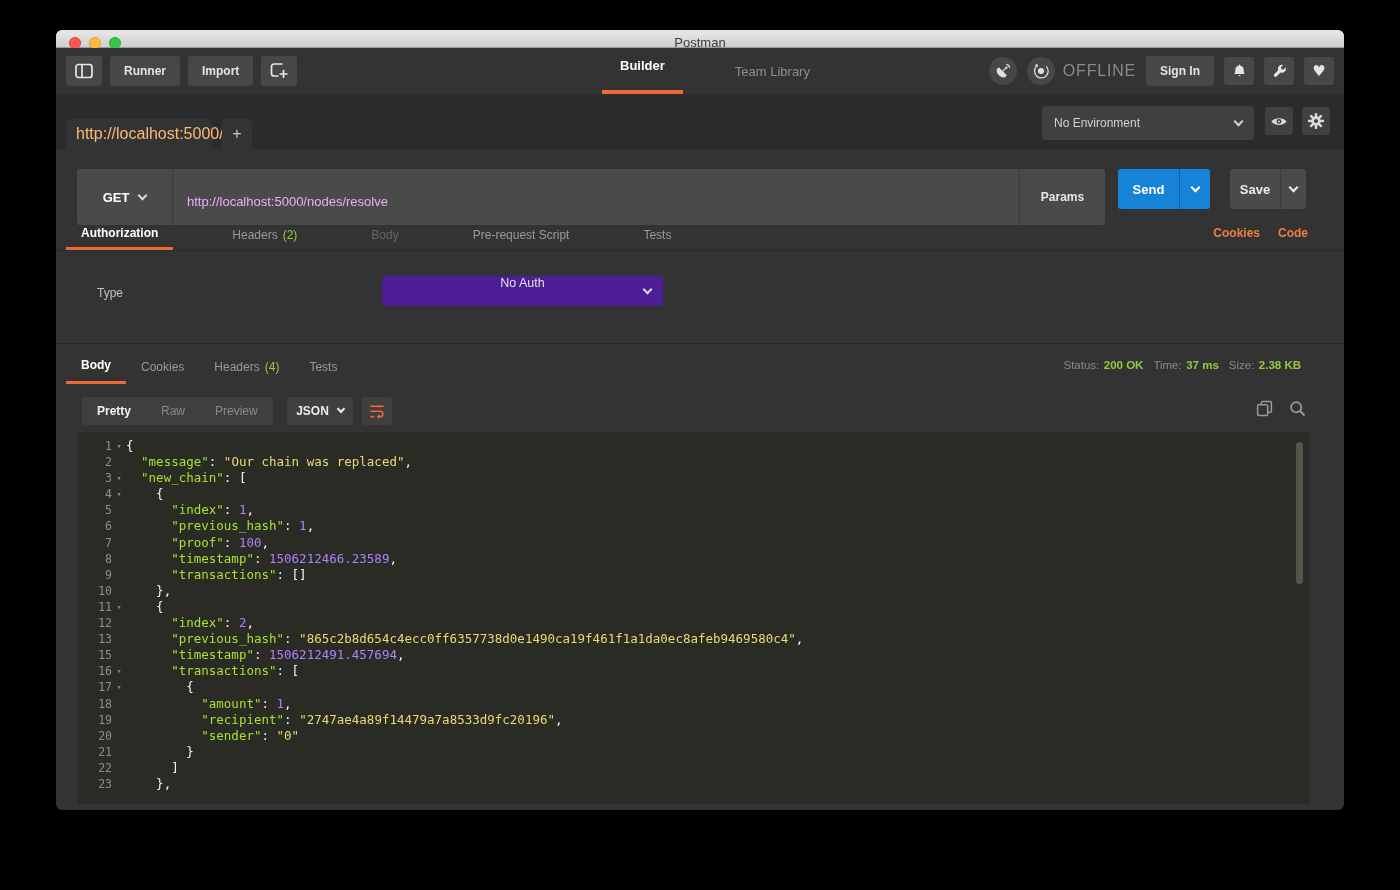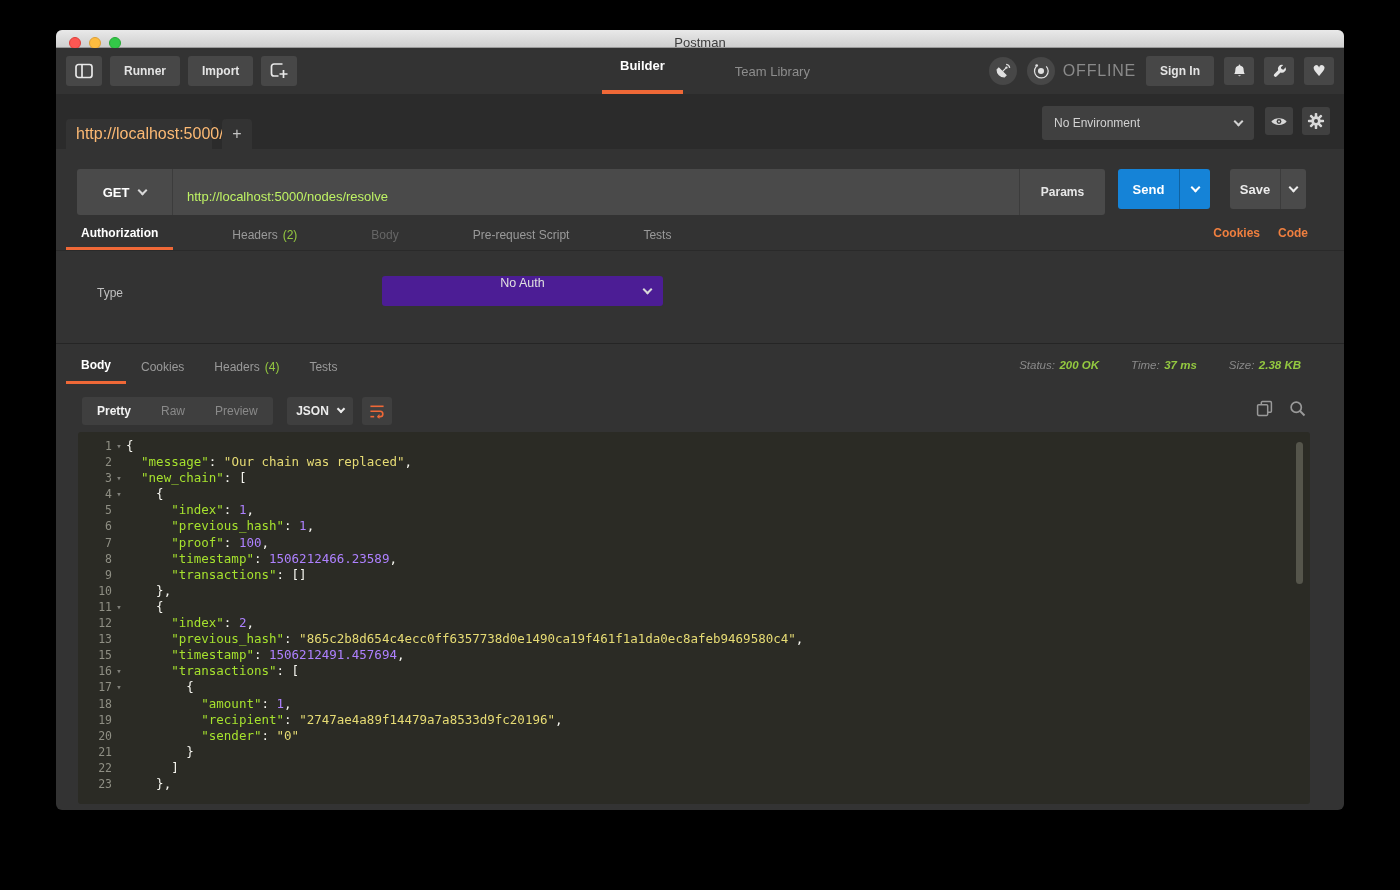--- a/index.html
+++ b/index.html
@@ -73,27 +73,27 @@
   .sq-btn.eye-btn { right:51px; }
   .sq-btn.gear-btn { right:14px; }
 
   .chev { width:7px; height:7px; border-right:2px solid currentColor; border-bottom:2px solid currentColor;
           transform:rotate(45deg); display:inline-block; margin-top:-4px; flex:none; }
 
   
   .builder-section { height:194px; position:relative; background:#333333; }
   .url-row { position:absolute; top:20px; left:0; width:100%; height:40px; }
   .url-bar {
-    position:absolute; left:21px; width:1028px; height:46px;
+    position:absolute; left:21px; width:1028px; height:56px;
     background:#4a4a4a; border-radius:3px; display:flex; align-items:center;
   }
   .method { width:96px; height:100%; display:flex; align-items:center; justify-content:center; gap:10px;
             color:#fff; font-size:13px; font-weight:700; border-right:1px solid #3c3c3c; }
   .method .chev { color:#d8d8d8; }
-  .url-text { flex:1; padding:0 14px; font-size:13px; color:#bef264; white-space:nowrap; overflow:hidden;margin-top:8px; }
+  .url-text { flex:1; padding:0 14px; font-size:13px; color:#f0abfc; white-space:nowrap; overflow:hidden;margin-top:8px; }
   .params { width:86px; height:100%; display:flex; align-items:center; justify-content:center;
             color:#e6e6e6; font-size:12px; font-weight:700; border-left:1px solid #3c3c3c; }
   .send-btn {
     position:absolute; left:1062px; width:92px; height:40px; background:#1583d7; border-radius:3px;
     display:flex; color:#fff; overflow:hidden;
   }
   .send-main { flex:1; display:flex; align-items:center; justify-content:center; font-size:13px; font-weight:700;
                border-right:1px solid rgba(0,0,0,.25); }
   .send-chev { width:30px; display:flex; align-items:center; justify-content:center; }
   .save-btn {
@@ -116,21 +116,21 @@
   .auth-panel { position:absolute; top:101px; left:0; width:100%; bottom:0; }
   .type-label { position:absolute; left:41px; top:36px; font-size:12px; color:#c0c0c0; }
   .auth-select {
     position:absolute; left:326px; top:26px; width:281px; height:30px;
     background:#4c1d95; border-radius:3px; display:flex; align-items:center;
     padding:0 12px; color:#e0e0e0; font-size:12.5px;flex-direction:column;
   }
   .auth-select .chev { margin-left:auto; color:#d8d8d8; }
   .window .response-wrap { position:relative; height:458px; border-top:1px solid #252525; background:#333333; }
   .resp-tabs { position:absolute; top:5px; left:10px; right:0; height:35px; display:flex; }
-  .resp-meta { position:absolute; right:43px; top:0; height:30px; display:flex; gap:32px; align-items:center;font-style:italic; }
+  .resp-meta { position:absolute; right:43px; top:0; height:30px; display:flex; gap:10px; align-items:center; }
   .mlabel { color:#8a8a8a; font-size:11.5px; }
   .mvalue { color:#94c940; font-size:11.5px; font-weight:700; }
   .viewer-toolbar { position:absolute; top:53px; left:22px; right:22px; height:28px; }
   .segmented { position:absolute; left:4px; top:0; height:28px; display:flex; background:#3f3f3f; border-radius:3px; }
   .seg { padding:0 15px; display:flex; align-items:center; font-size:12px; color:#8a8a8a; }
   .seg.active { color:#f2f2f2; font-weight:700; }
   .json-select { position:absolute; left:209px; top:0; width:66px; height:28px; background:#3f3f3f; border-radius:3px;
                  display:flex; align-items:center; justify-content:center; gap:9px; color:#ececec; font-size:12px; font-weight:700; }
   .json-select .chev { width:6px; height:6px; }
   .wrap-btn { position:absolute; left:284px; top:0; width:30px; height:28px; background:#3f3f3f; border-radius:3px;

